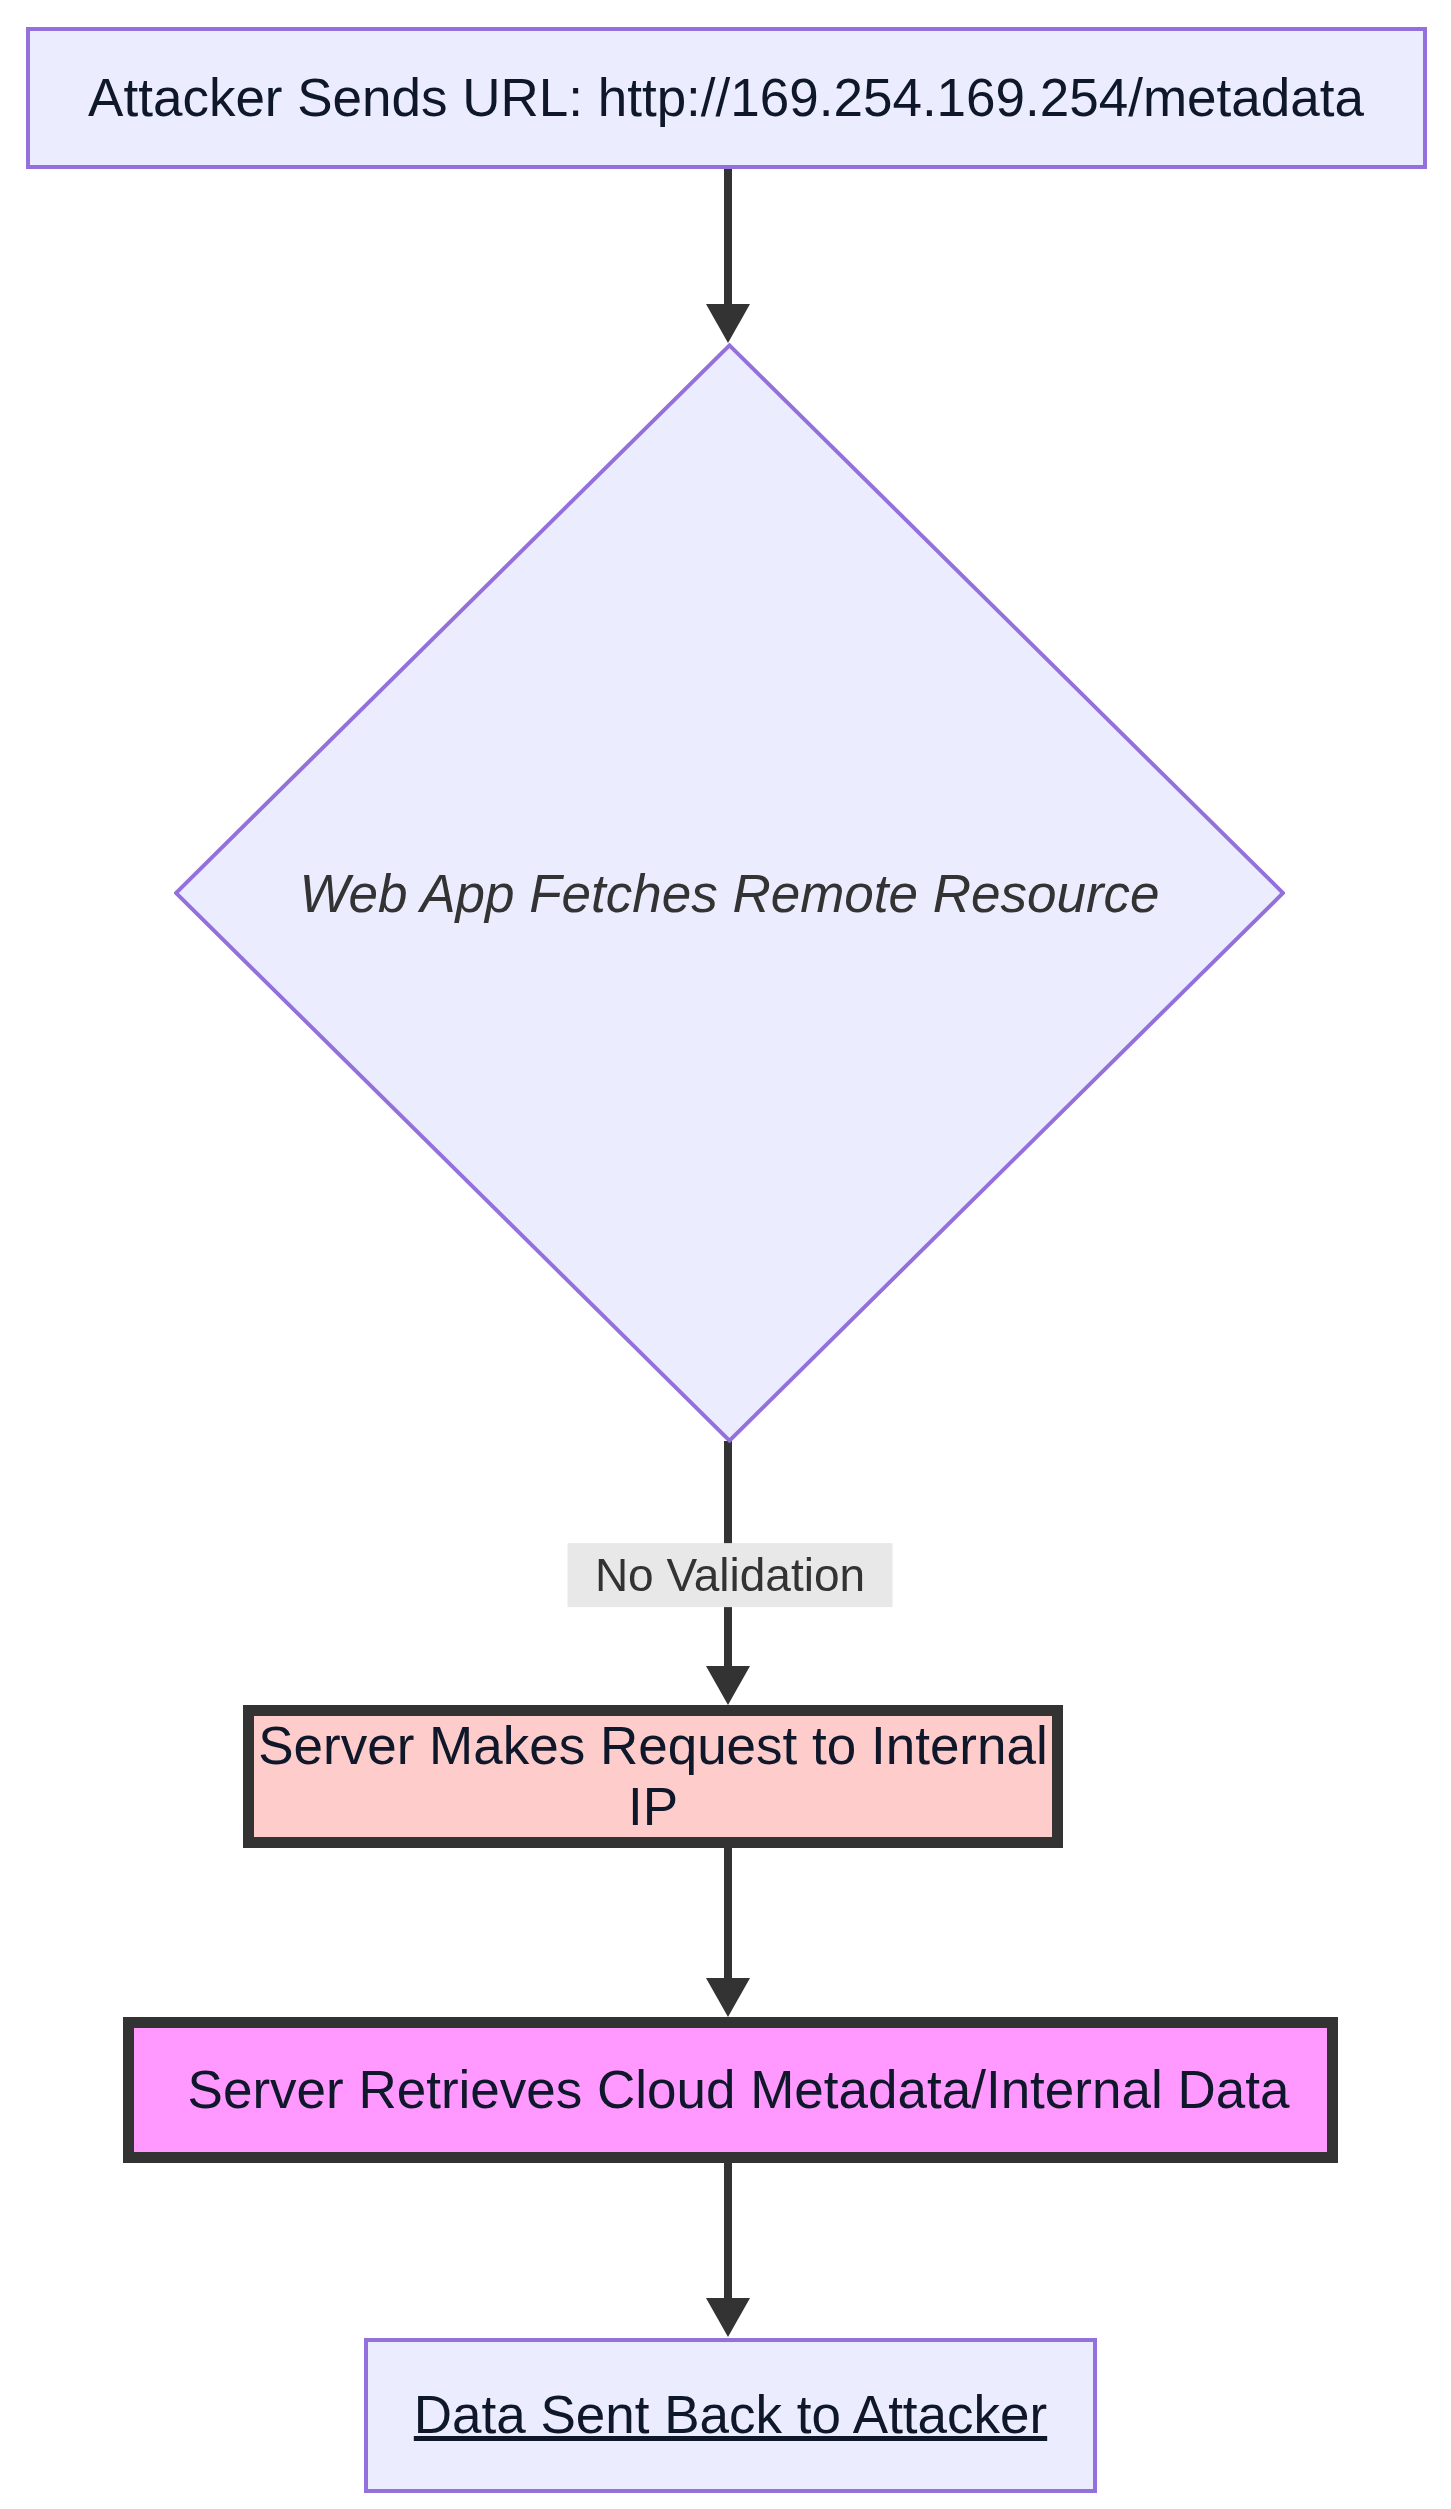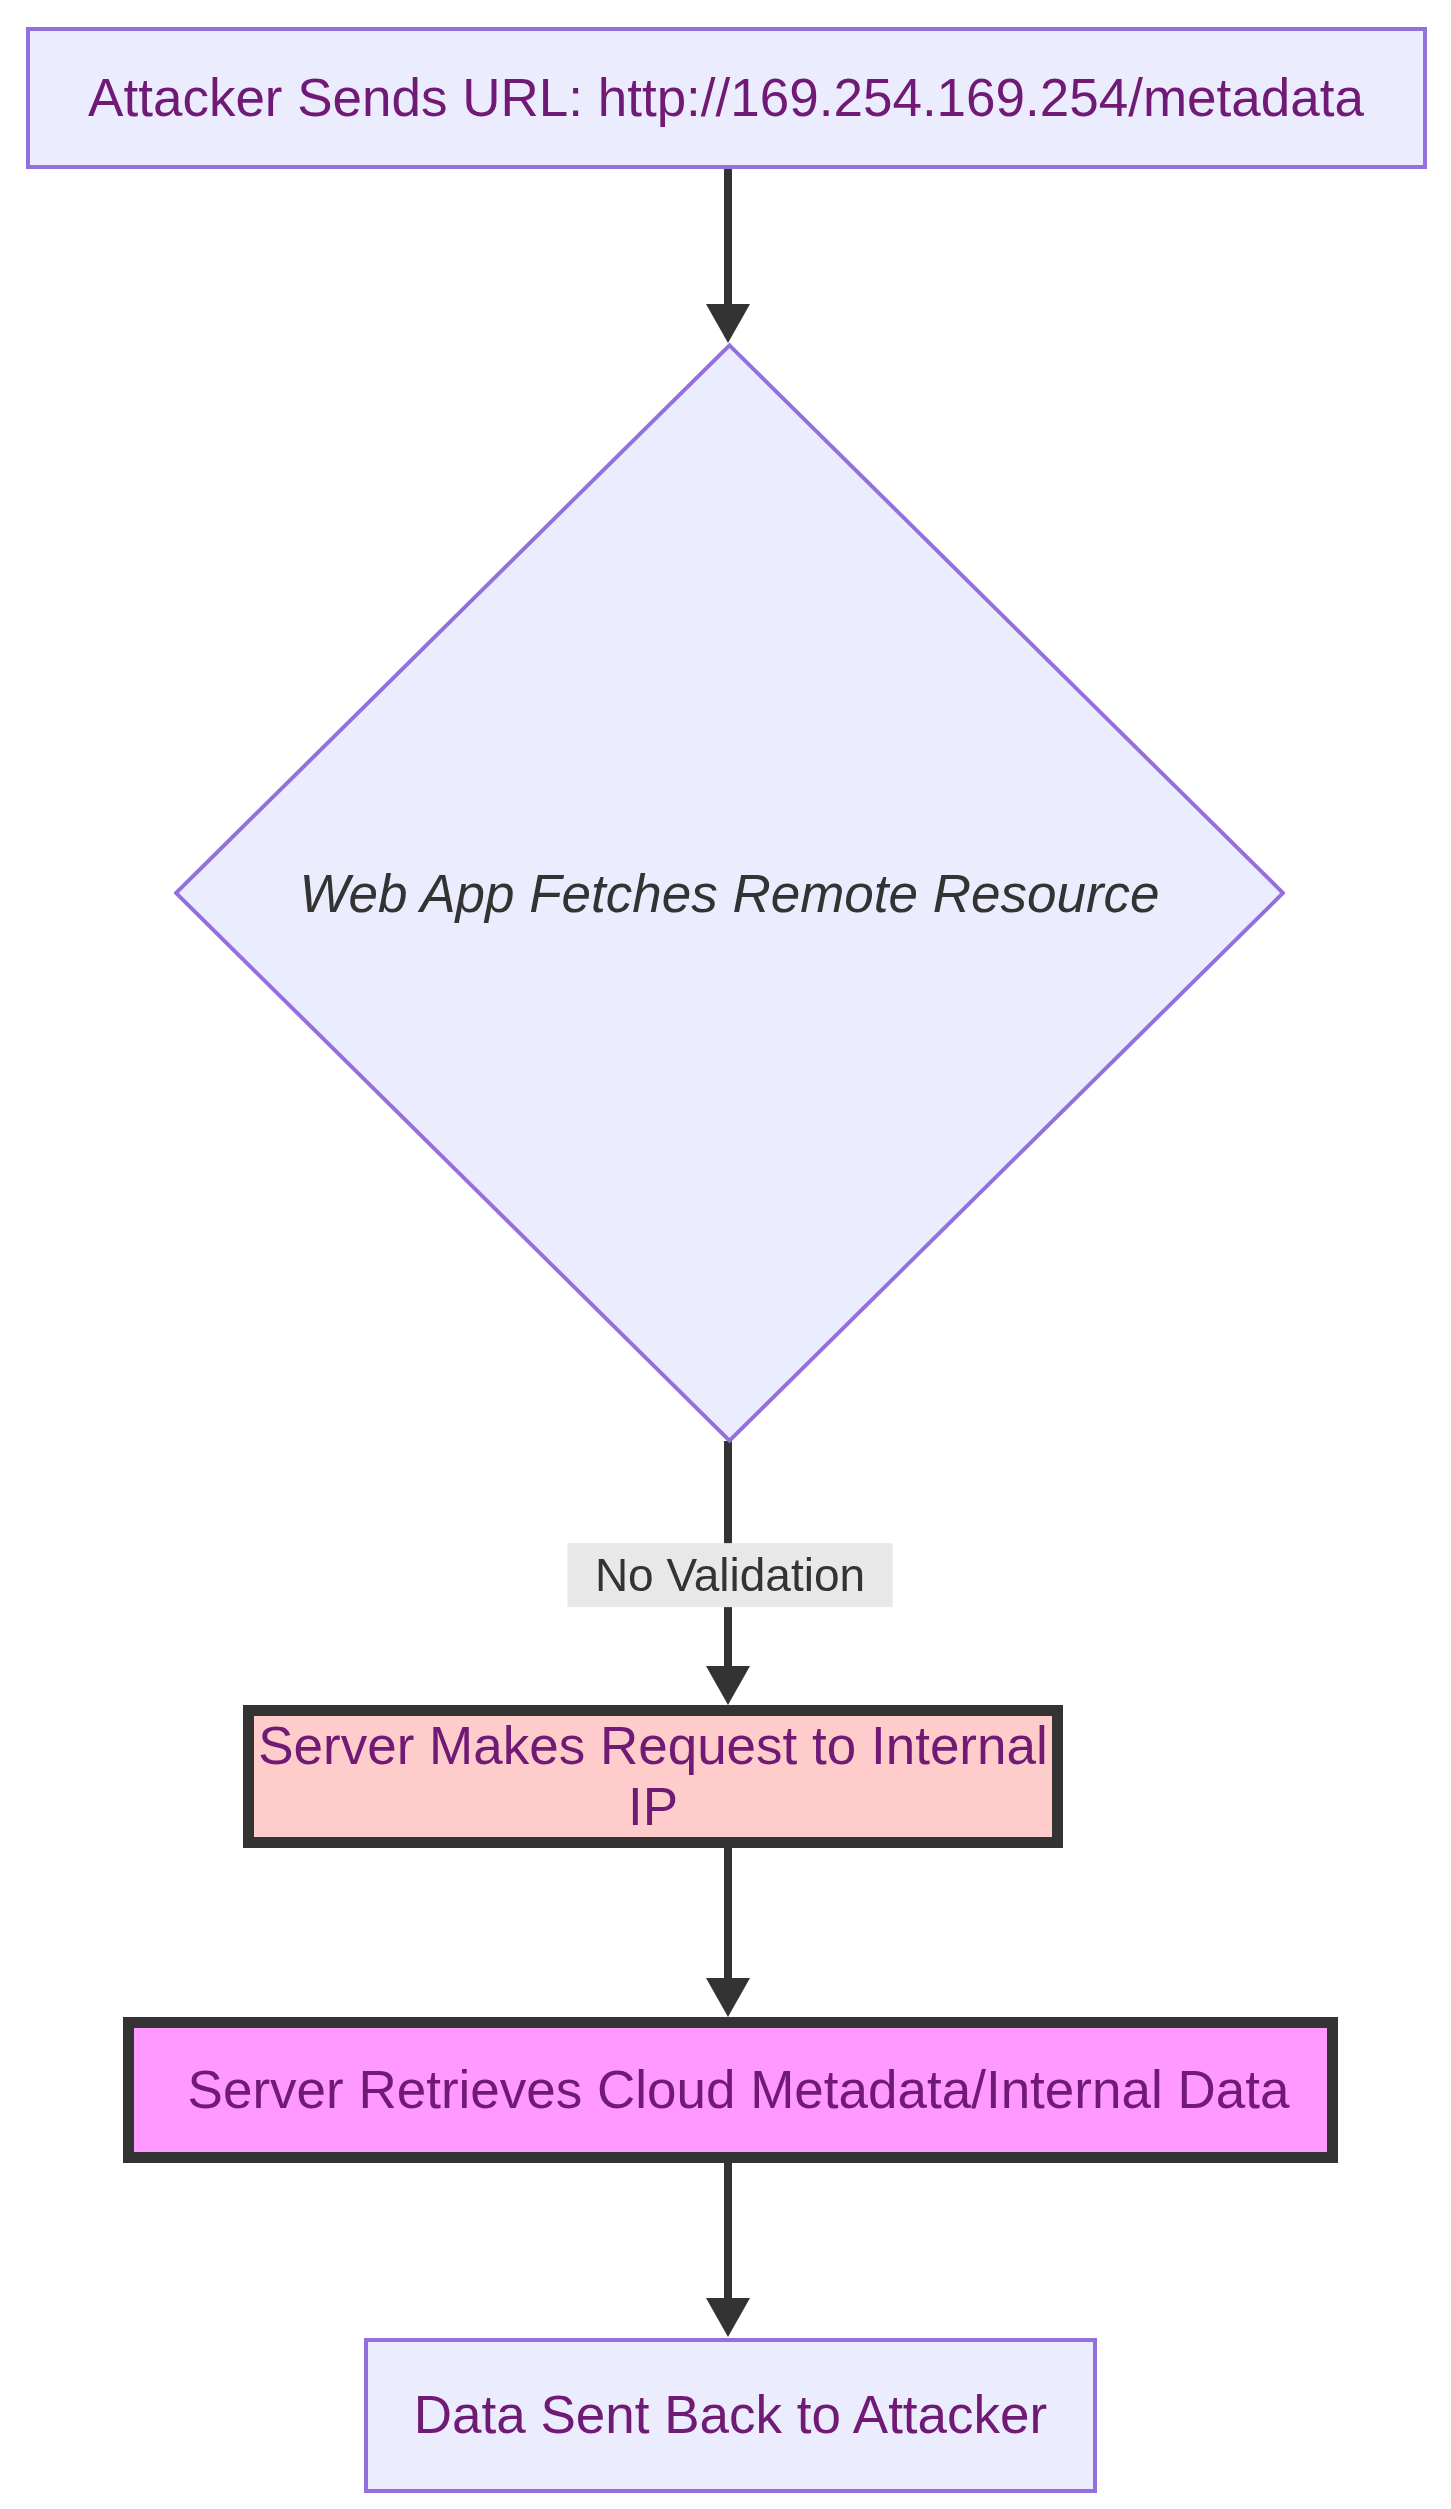--- a/index.html
+++ b/index.html
@@ -11,21 +11,21 @@
     font-family: "Liberation Sans", sans-serif;
     overflow: hidden;
   }
   .node {
     position: absolute;
     box-sizing: border-box;
     display: flex;
     align-items: center;
     justify-content: center;
     text-align: center;
-    color: #701a75;
+    color: #0f172a;
     font-size: 53px;
     line-height: 1.15;
     z-index: 2;
   }
   .node--lavender { background: #ECECFF; border: 4.9px solid #9370DB; }
   .node--red      { background: #FFCCCC; border: 11.8px solid #333333; }
   .node--magenta  { background: #FF99FF; border: 11.8px solid #333333; }
   .edge-line {
     position: absolute;
     width: 7.8px;
@@ -95,18 +95,18 @@
   <div class="edge-line" style="left:724px; top:1847px; height:135px;"></div>
   <div class="arrowhead" style="left:706px; top:1978px;"></div>
 
   <div class="node node--magenta" style="left:123px; top:2017px; width:1215px; height:146px;padding-left:16px;">
     <span>Server Retrieves Cloud Metadata/Internal Data</span>
   </div>
 
   <div class="edge-line" style="left:724px; top:2161px; height:142px;"></div>
   <div class="arrowhead" style="left:706px; top:2298px;"></div>
 
-  <div class="node node--lavender" style="left:364px; top:2338px; width:733px; height:155px;">
+  <div class="node node--lavender" style="left:364px; top:2338px; width:733px; height:155px;text-decoration:underline;">
     <span>Data Sent Back to Attacker</span>
   </div>
 
 </div>
 
 
 </body></html>

